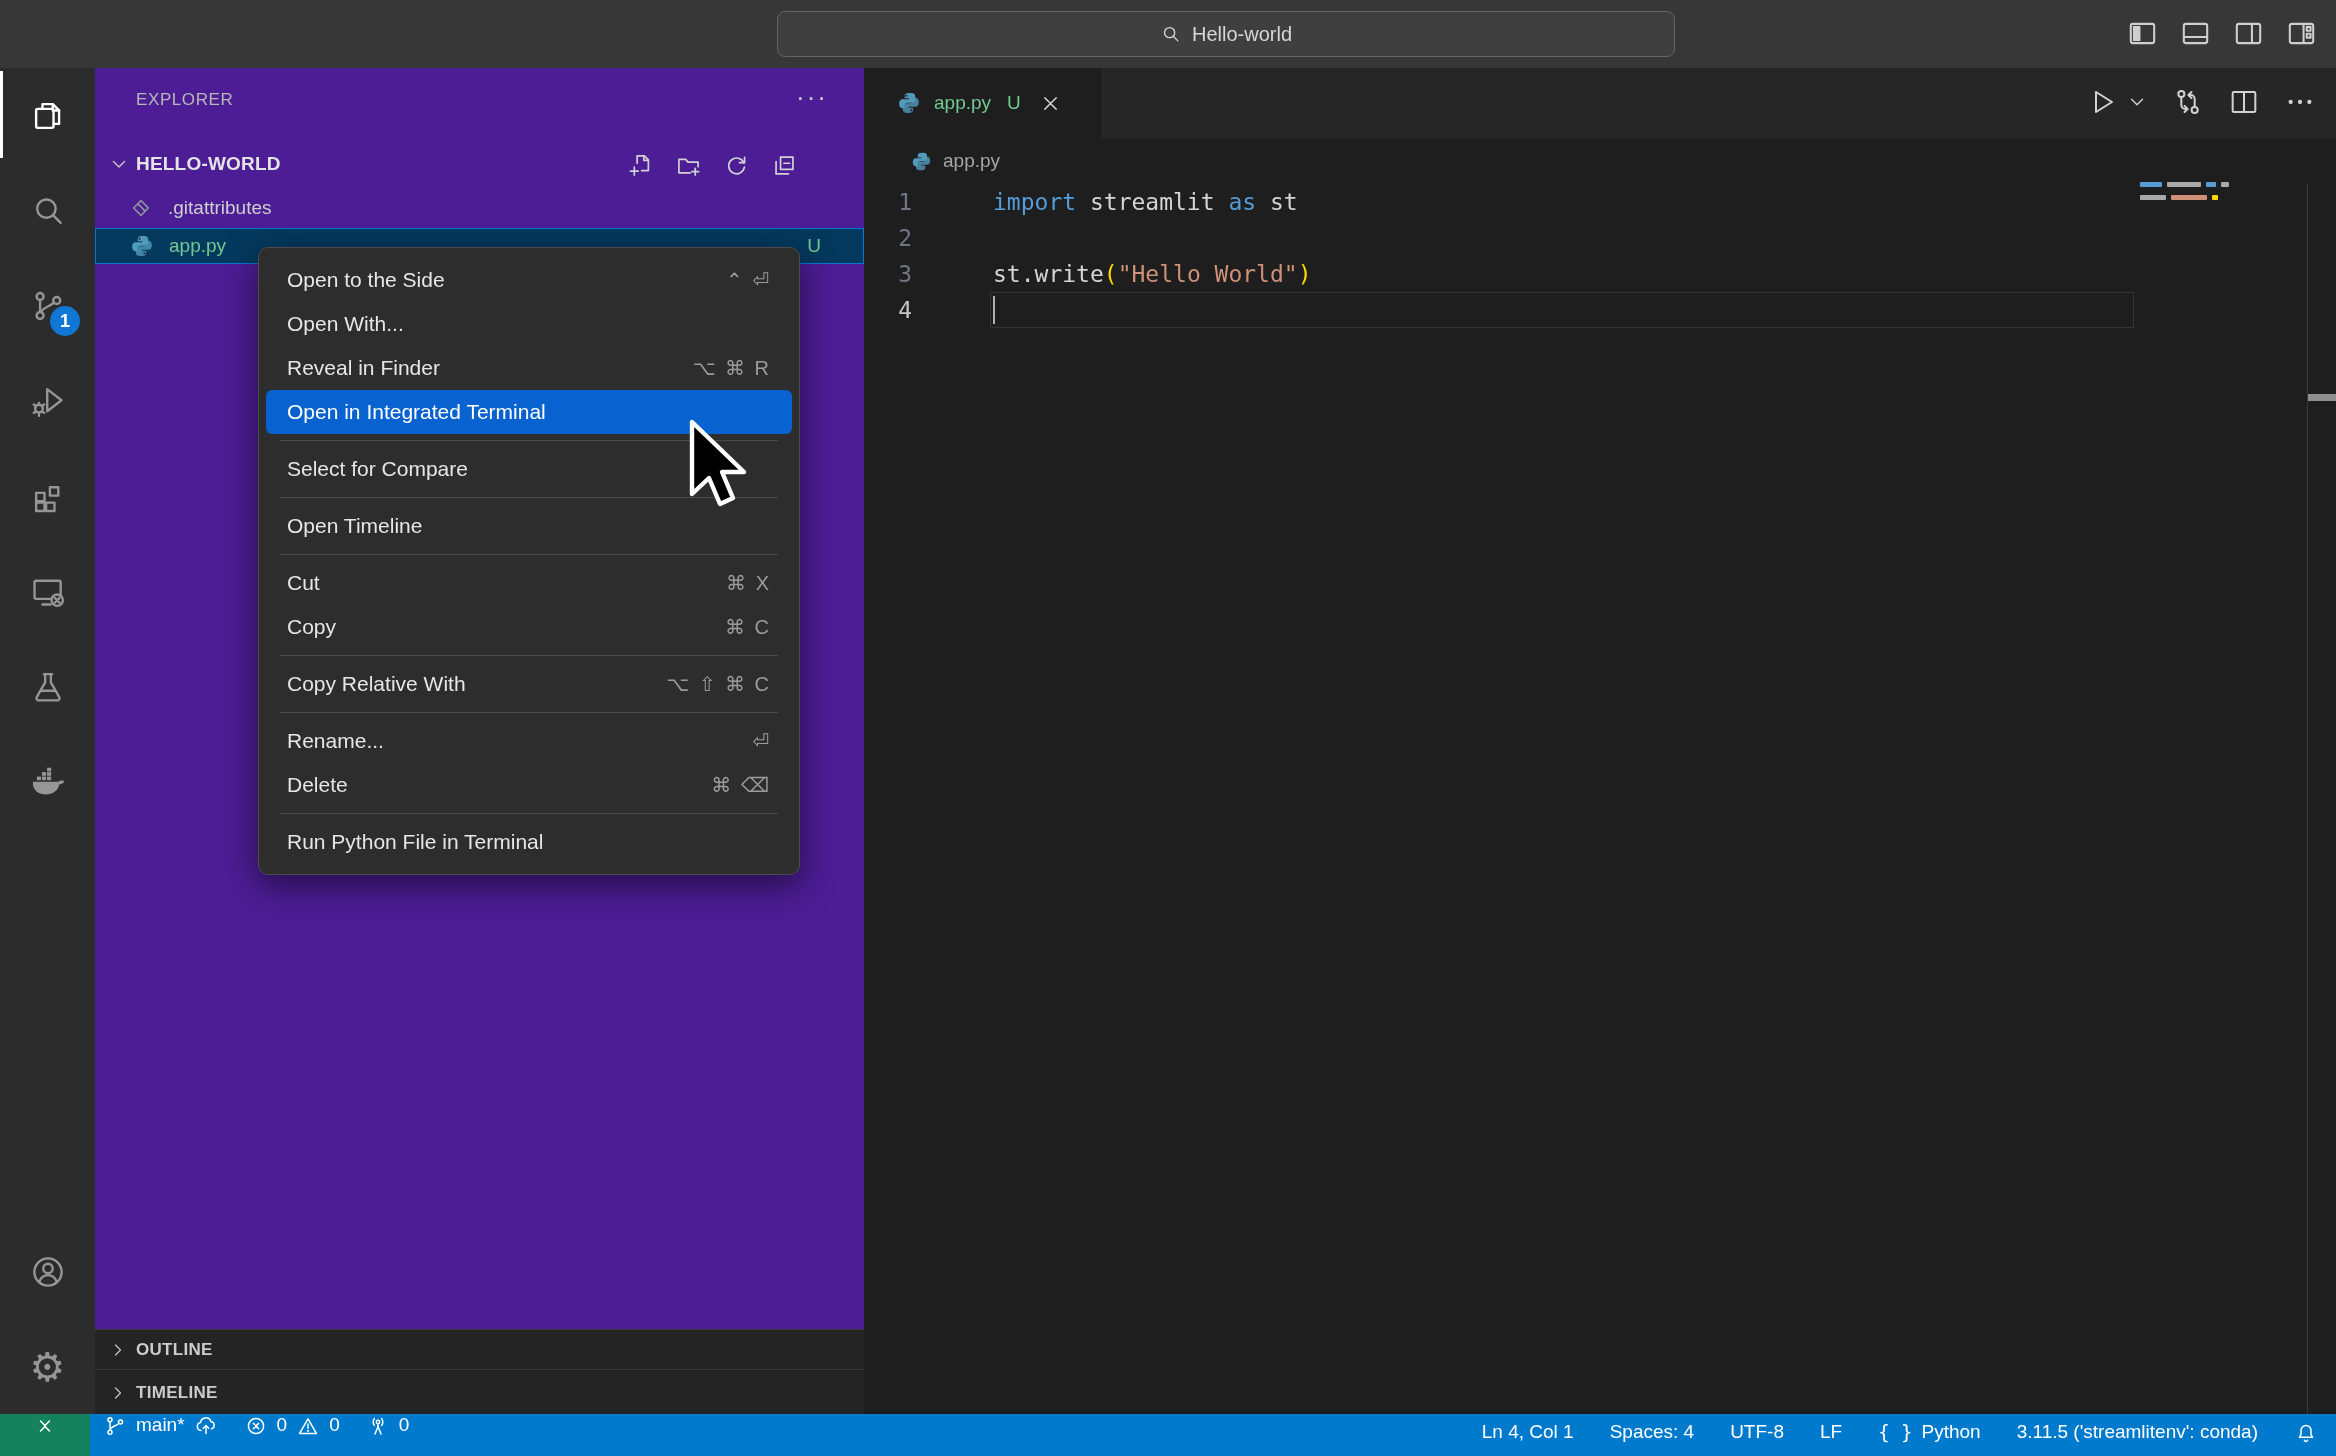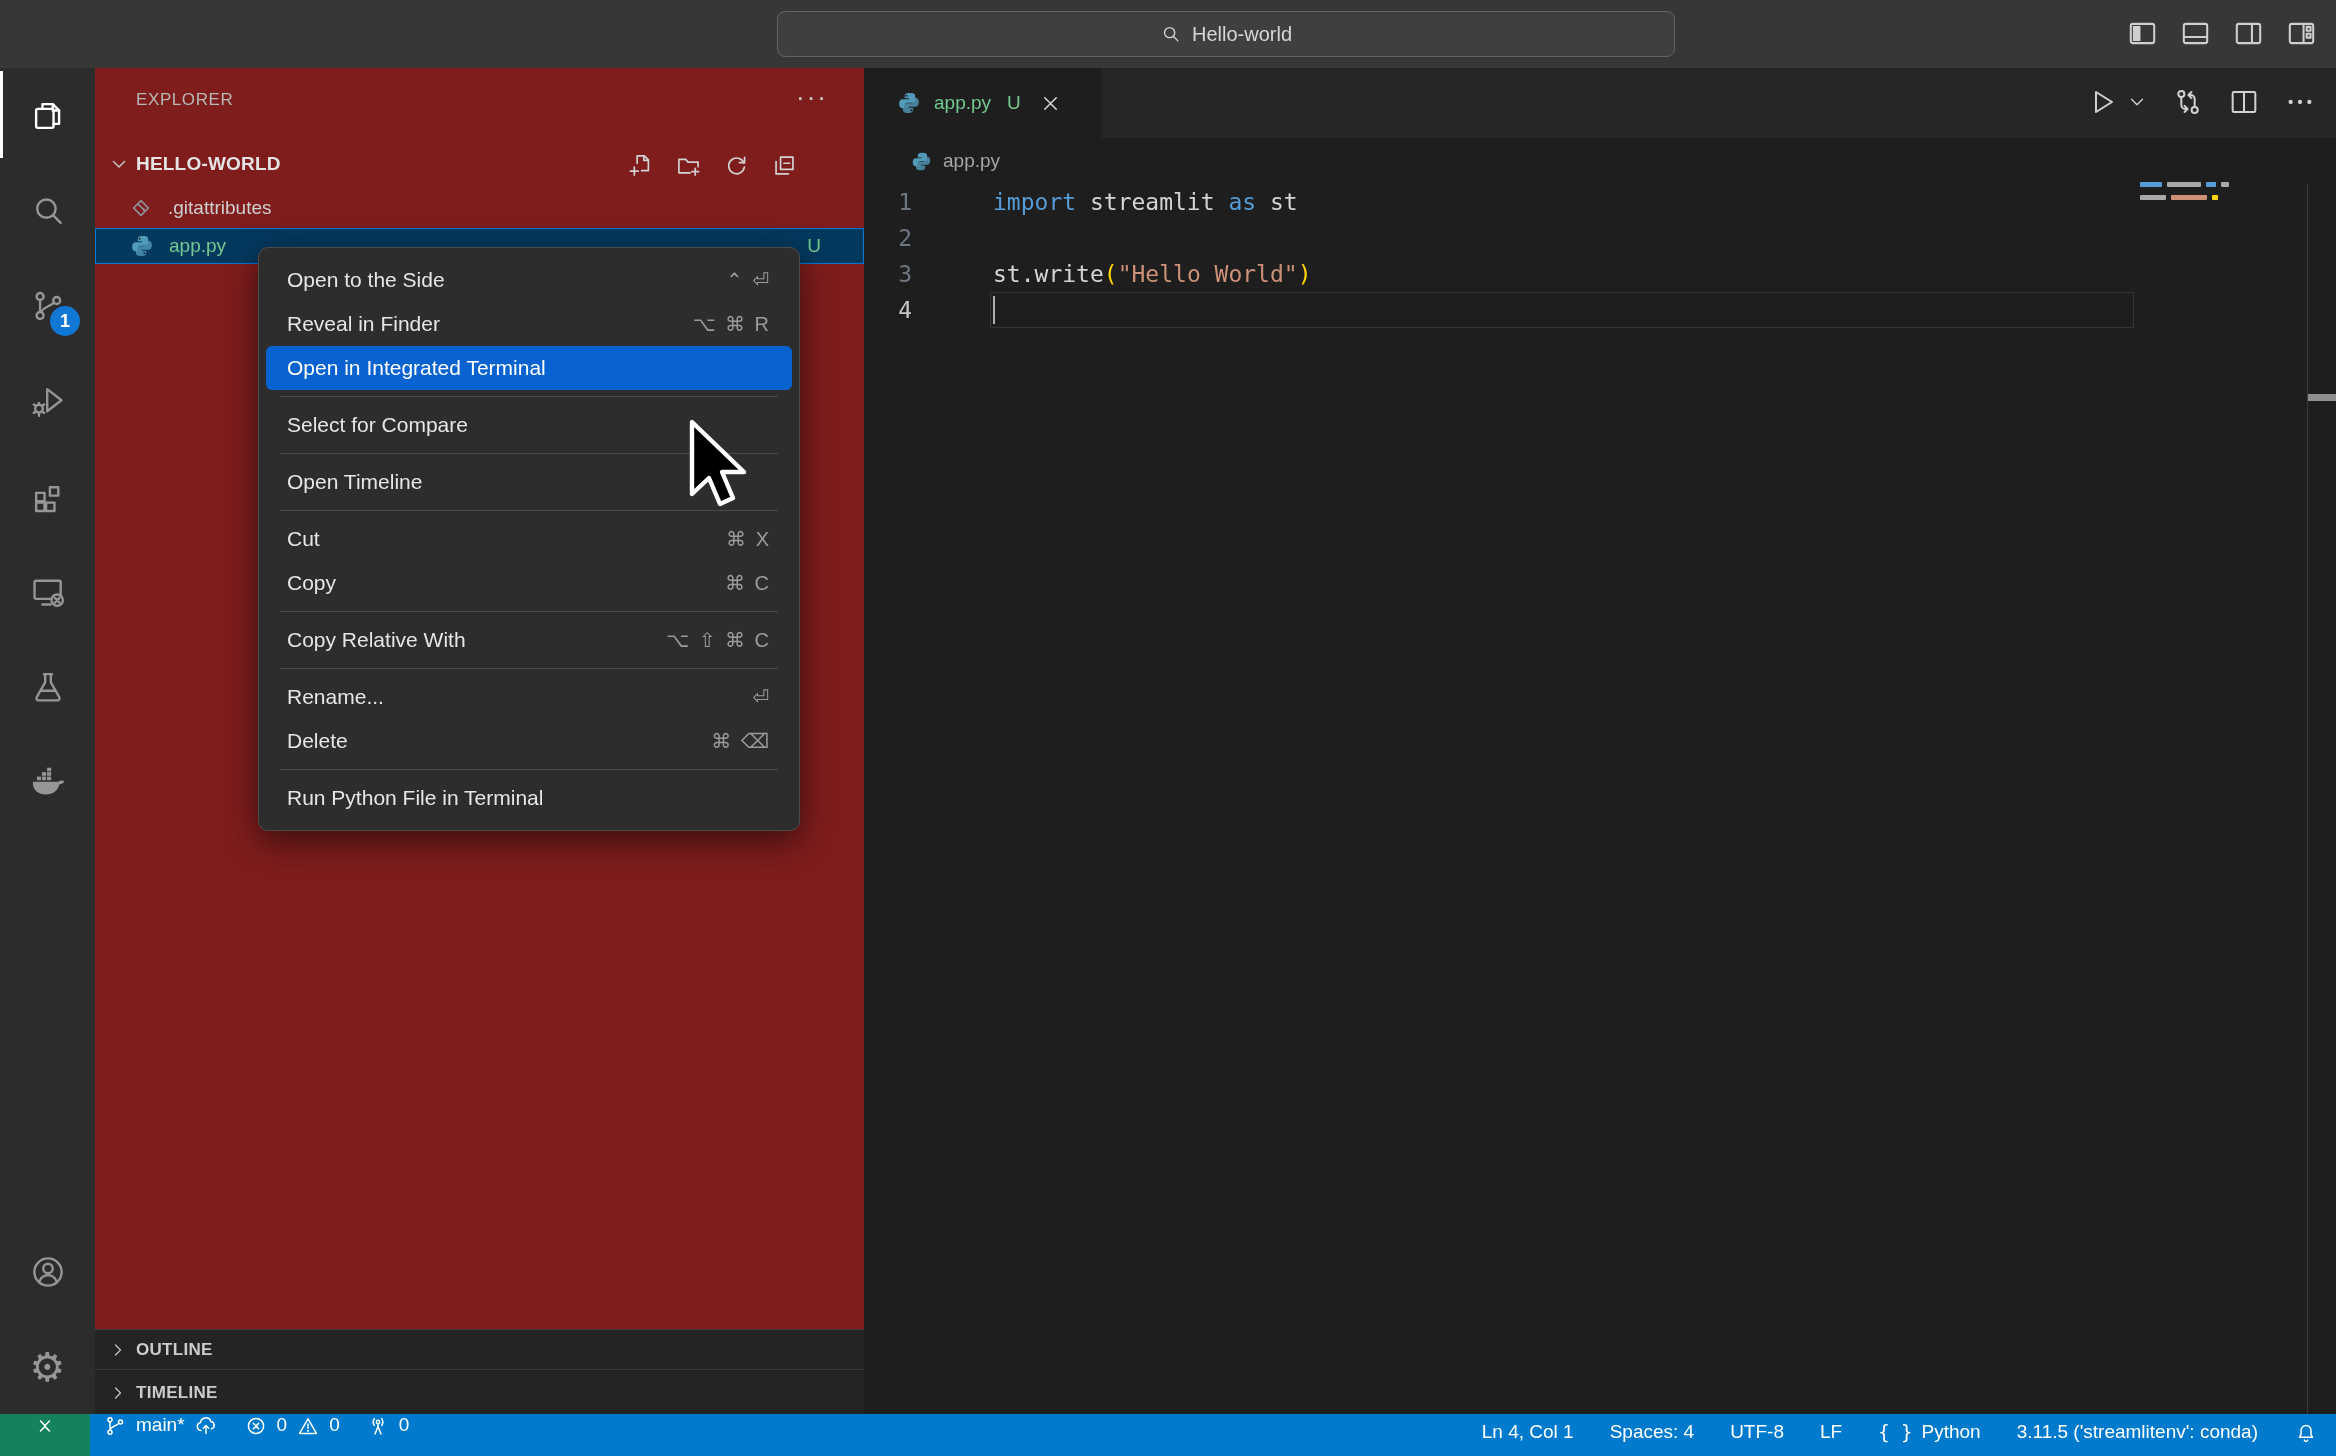--- a/index.html
+++ b/index.html
@@ -24,21 +24,21 @@
   .ab-item{position:relative;width:95px;height:95px;display:flex;align-items:center;justify-content:center;color:#969696;}
   .ab-item.active{color:#ffffff;}
   .ab-item.active::before{content:"";position:absolute;left:0;top:3px;bottom:5px;width:3px;background:#fff;}
   .ab-item svg{width:38px;height:38px}
   #ab-bottom{position:absolute;left:0;bottom:0;width:95px;}
   .ab-badge{position:absolute;right:15px;bottom:17px;min-width:30px;height:30px;border-radius:16px;
     background:#1177d4;color:#fff;font-size:18px;font-weight:700;display:flex;align-items:center;justify-content:center;}
   .gear-glyph{font-size:40px;line-height:1;}
 
   
-  #sidebar{position:absolute;left:95px;top:68px;width:769px;height:1346px;background:#7f1d1d;text-decoration:underline;}
+  #sidebar{position:absolute;left:95px;top:68px;width:769px;height:1346px;background:#4c1d95;text-decoration:underline;}
   #sb-header{position:absolute;left:0;top:0;width:100%;height:64px;display:flex;align-items:center;}
   #sb-title{margin-left:41px;font-size:17px;letter-spacing:.6px;color:#b8b8b8;}
   #sb-more{position:absolute;right:36px;top:14px;color:#cccccc;font-size:26px;letter-spacing:2px;}
   #section-row{position:absolute;left:0;top:76px;width:100%;height:40px;display:flex;align-items:center;color:#e4e4e4;}
   #section-row .chev{margin-left:12px;width:24px;height:24px;color:#c2c2c2}
   #section-label{margin-left:5px;font-weight:700;font-size:19px;letter-spacing:.2px;}
   #section-actions{position:absolute;right:66px;top:84px;display:flex;gap:21px;color:#d2d2d2;}
   #section-actions .sbtn{width:27px;height:27px}
   .file-row{position:absolute;left:0;width:100%;height:36px;display:flex;align-items:center;font-size:19px;}
   #row-gitattributes{top:122px;color:#cfcfcf;}
@@ -388,20 +388,24 @@
     </div>
   </div>
 
   <div id="context-menu">
 
   <div class="menu-row">
         <span class="menu-label">Open to the Side</span>
         <span class="menu-shortcut">⌃ ⏎</span>
       </div>
       <div class="menu-row">
+        <span class="menu-label">Open With...</span>
+        <span class="menu-shortcut"></span>
+      </div>
+      <div class="menu-row">
         <span class="menu-label">Reveal in Finder</span>
         <span class="menu-shortcut">⌥ ⌘ R</span>
       </div>
       <div class="menu-row highlighted">
         <span class="menu-label">Open in Integrated Terminal</span>
         <span class="menu-shortcut"></span>
       </div>
       <div class="menu-row separator">
         
         

